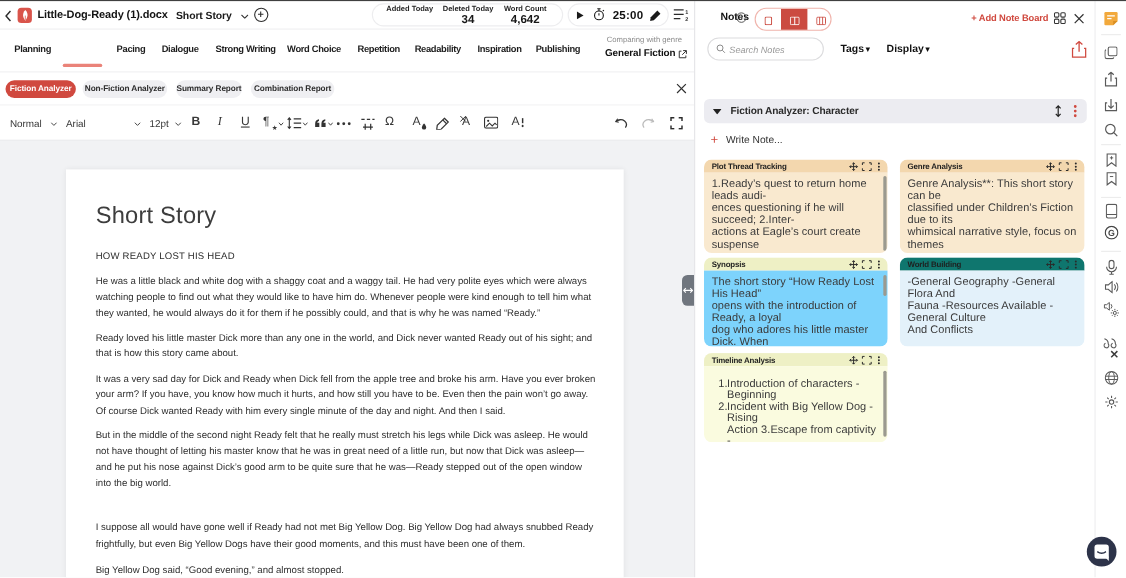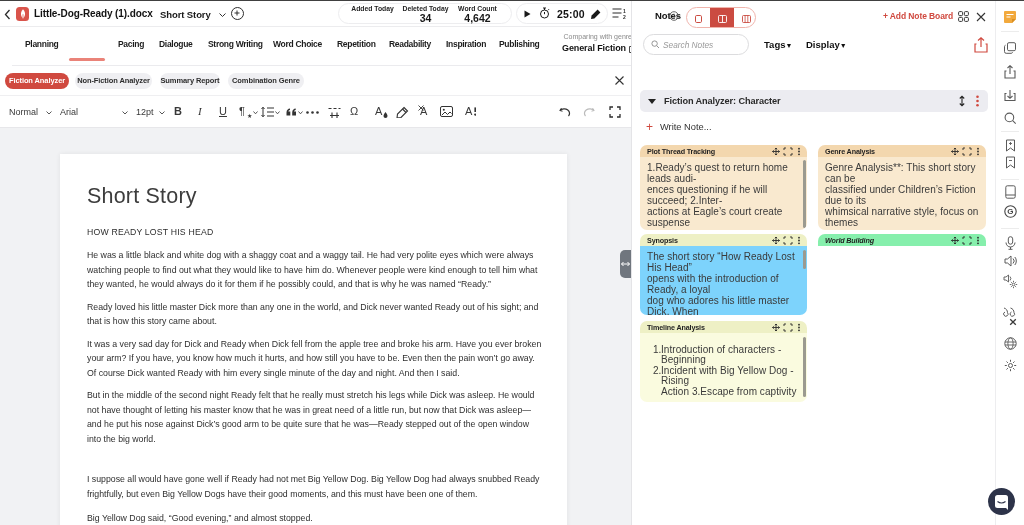--- a/index.html
+++ b/index.html
@@ -8,21 +8,21 @@
 .abs { position:absolute; }
 svg { display:block; position:absolute; }
 
 #topline { position:absolute; left:0; top:0; width:1024px; height:1px; background:#404040; z-index:50; }
 #vdiv { position:absolute; left:631px; top:1px; width:1px; height:524px; background:#e4e4e7; z-index:40; }
 #vdiv2 { position:absolute; left:995px; top:1px; width:1px; height:524px; background:#ededef; z-index:40; }
 
 
 #editor { position:absolute; left:0; top:1px; width:631px; height:426px; background:#fff; }
 #topbar { position:absolute; left:0; top:0; width:631px; height:26px; background:#fff; border-bottom:1px solid #ececee; }
-#tabrow { position:absolute; left:12px; top:26px; width:631px; height:39px; background:#fff; border-bottom:1px solid #ebebee;text-decoration:underline; }
+#tabrow { position:absolute; left:0; top:26px; width:631px; height:39px; background:#fff; border-bottom:1px solid #ebebee;text-decoration:underline; }
 #pillrow { position:absolute; left:0; top:65px; width:631px; height:30px; background:#fff; border-bottom:1px solid #efeff1; }
 #toolrow { position:absolute; left:0; top:95px; width:631px; height:32px; background:#fff; border-bottom:1px solid #e7e7ea; }
 #canvas { position:absolute; left:0; top:127px; width:631px; height:397px; background:#f1f2f4; overflow:hidden; }
 
 .tab { position:absolute; top:12px; font-size:8.5px; font-weight:bold; letter-spacing:-0.3px; color:#1d1d1d; white-space:nowrap; }
 .tab.active { color:#dc564b; }
 #tab-underline { position:absolute; left:57px; top:31px; width:36px; height:3px; border-radius:2px; background:#ea8379; }
 
 .pill { position:absolute; top:7px; height:16px; border-radius:8px; background:#efeff2; color:#2c2c2c; font-size:7.5px; font-weight:bold; letter-spacing:-0.1px; text-align:center; line-height:16px; white-space:nowrap; }
 .pill.red { background:#d0493f; color:#fff; }
@@ -119,21 +119,21 @@
     <div class="abs" style="left:500px; top:6px; font-size:7px; color:#8a8a8a; text-align:right; width:120px;">Comparing with genre</div>
     <div class="abs" style="left:460px; top:16px; font-size:9px; font-weight:bold; letter-spacing:-0.1px; color:#111; text-align:right; width:154px;">General Fiction</div>
     <svg style="left:616px; top:18px;" width="9" height="9" viewBox="0 0 9 9">
         <path d="M3.5 1.5H1.5v6h6V5.5M5 1h3v3M7.8 1.2L4.2 4.8" stroke="#333" stroke-width="0.9" fill="none"></path>
       </svg>
   </div>
   <div id="pillrow">
     <span class="pill red" style="left:5px; width:64px;">Fiction Analyzer</span>
     <span class="pill" style="left:75px; width:77px;">Non-Fiction Analyzer</span>
     <span class="pill" style="left:160px; width:60px;">Summary Report</span>
-    <span class="pill" style="left:228px; width:76px;">Combination Genre</span>
+    <span class="pill" style="left:228px; width:76px;">Combination Report</span>
     <svg style="left:614px; top:9px;" width="11" height="11" viewBox="0 0 11 11">
         <path d="M1.5 1.5L9.5 9.5M9.5 1.5L1.5 9.5" stroke="#333" stroke-width="1.1"></path>
       </svg>
   </div>
   <div id="toolrow">
     <span class="tool" style="left:9px; top:11px;">Normal</span>
     <svg style="left:46px; top:15px;" width="6" height="4" viewBox="0 0 6 4">
         <path d="M0.5 0.5L3 3 5.5 0.5" stroke="#444" stroke-width="0.9" fill="none"></path>
       </svg>
     <span class="tool" style="left:60px; top:11px;">Arial</span>
@@ -331,32 +331,33 @@
           </g>
           <circle cx="28" cy="1.7" r="0.9" fill="#2a2a2a"></circle>
           <circle cx="28" cy="4.5" r="0.9" fill="#2a2a2a"></circle>
           <circle cx="28" cy="7.3" r="0.9" fill="#2a2a2a"></circle>
         </svg>
       </div>
     <div class="bd" style="background:#7dd3fc;">The short story “How Ready Lost His Head”<br>opens with the introduction of Ready, a loyal<br>dog who adores his little master Dick. When<br>Dick falls from an apple tree and breaks his<br>arm, Ready feels the need for a brief escape<br>one night but ends up getting lost. He is tak-</div>
     <div class="sbar" style="top:16px; height:19px;"></div>
   </div>
   <div class="card" style="left:186px; top:233px; width:168px; height:81px;">
-    <div class="hd" style="background:#86efac;font-style:italic;">
+    <div class="hd" style="background:#0f766e;">
         <span class="t">World Building</span>
         <svg class="cicons" viewBox="0 0 32 9">
           <g stroke="#2a2a2a" stroke-width="0.9" fill="none">
             <path d="M5 1v7M1.5 4.5h7M5 1L3.8 2.2M5 1l1.2 1.2M5 8L3.8 6.8M5 8l1.2-1.2M1.5 4.5l1.2-1.2M1.5 4.5l1.2 1.2M8.5 4.5L7.3 3.3M8.5 4.5L7.3 5.7"></path>
             <path d="M15 1h-2v2M19 1h2v2M15 8h-2V6M19 8h2V6"></path>
           </g>
           <circle cx="28" cy="1.7" r="0.9" fill="#2a2a2a"></circle>
           <circle cx="28" cy="4.5" r="0.9" fill="#2a2a2a"></circle>
           <circle cx="28" cy="7.3" r="0.9" fill="#2a2a2a"></circle>
         </svg>
       </div>
+    <div class="bd" style="background:#e3f1fa;">-General Geography -General Flora And<br>Fauna -Resources Available -General Culture<br>And Conflicts</div>
   </div>
   <div class="card" style="left:8px; top:320px; width:167px; height:81px;">
     <div class="hd" style="background:#eef0c5;padding-left:17px;">
         <span class="t">Timeline Analysis</span>
         <svg class="cicons" viewBox="0 0 32 9">
           <g stroke="#2a2a2a" stroke-width="0.9" fill="none">
             <path d="M5 1v7M1.5 4.5h7M5 1L3.8 2.2M5 1l1.2 1.2M5 8L3.8 6.8M5 8l1.2-1.2M1.5 4.5l1.2-1.2M1.5 4.5l1.2 1.2M8.5 4.5L7.3 3.3M8.5 4.5L7.3 5.7"></path>
             <path d="M15 1h-2v2M19 1h2v2M15 8h-2V6M19 8h2V6"></path>
           </g>
           <circle cx="28" cy="1.7" r="0.9" fill="#2a2a2a"></circle>

